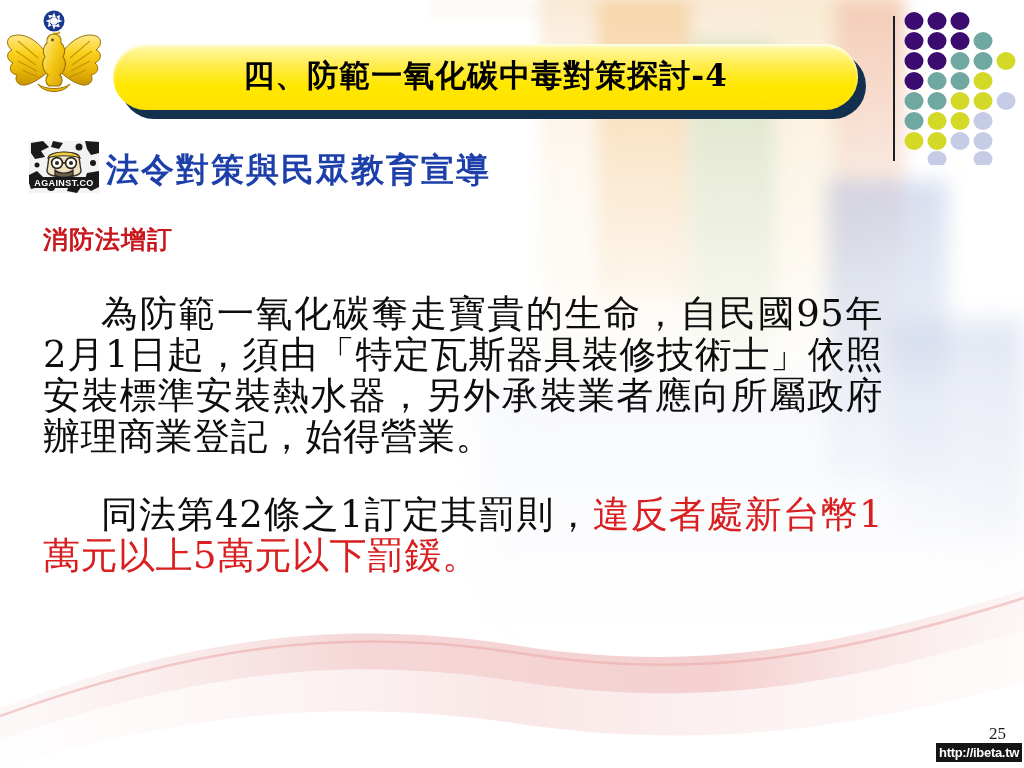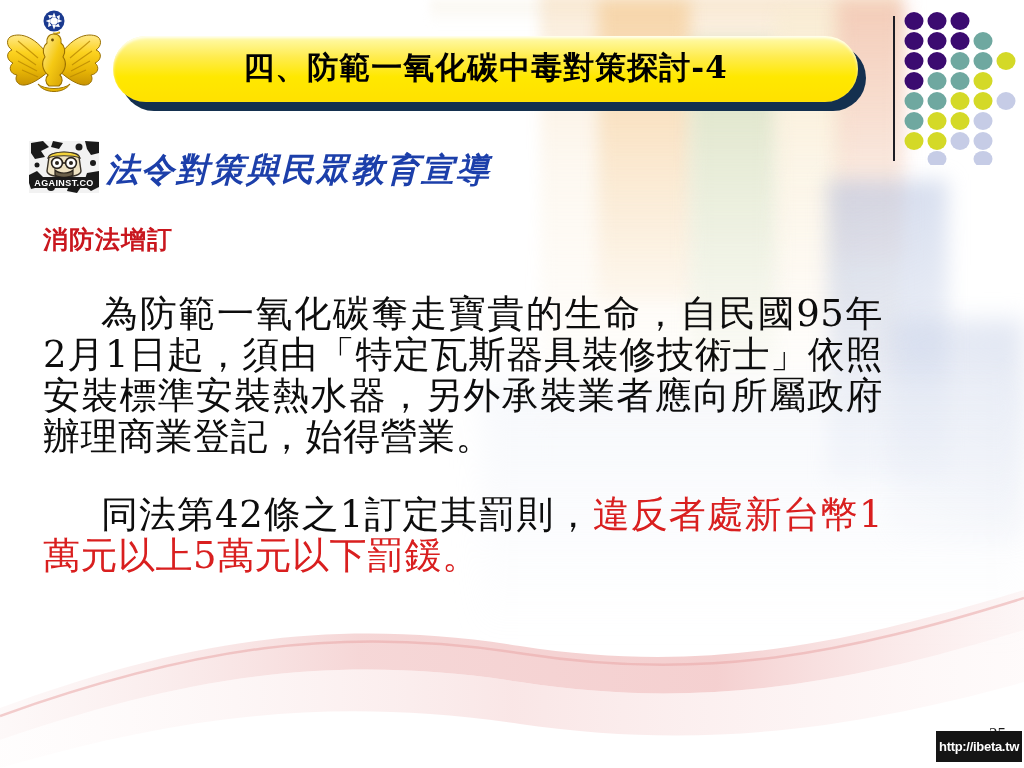--- a/index.html
+++ b/index.html
@@ -73,21 +73,21 @@
 
   
   #swoosh { position: absolute; left: 0; top: 590px; width: 1024px; height: 178px; pointer-events: none; }
 
   
   #emblem { position: absolute; left: 4px; top: 10px; width: 100px; height: 95px; }
 
   
   #title-banner {
     position: absolute;
-    left: 113px; top: 36px;
+    left: 113px; top: 44px;
     width: 745px; height: 66px;
   }
   #title-shadow {
     position: absolute; left: 8px; top: 9px;
     width: 745px; height: 66px;
     background: #14304f;
     border-radius: 34px;
   }
   #title-pill {
     position: absolute; left: 0; top: 0;
@@ -123,21 +123,20 @@
 
   
   #subtitle {
     position: absolute; left: 106px; top: 148px;
     font-family: "DejaVu Serif", serif;
     font-weight: bold;
     font-size: 33px;
     color: #1c3faa;
     letter-spacing: 2px;
     white-space: nowrap;
-    font-style: italic;
   }
 
   
   #body-block {
     position: absolute;
     left: 43px; top: 224px;
     width: 840px;
   }
   .redhead {
     font-family: "DejaVu Serif", serif;
@@ -167,21 +166,21 @@
     font-size: 17px;
     color: #1a1a1a;
   }
   #site-url {
     position: absolute; right: 2px; bottom: 6px;
     font-family: "Liberation Sans", sans-serif;
     font-size: 13px;
     font-weight: bold;
     color: #ffffff;
     background: #151515;
-    padding: 8px 3px;
+    padding: 2px 3px;
     letter-spacing: -0.3px;
   }
 </style>
 </head>
 <body>
 
 <div id="slide">
 
   <div class="wm" id="wm-topband"></div>
   <div class="wm" id="wm-warm"></div>

